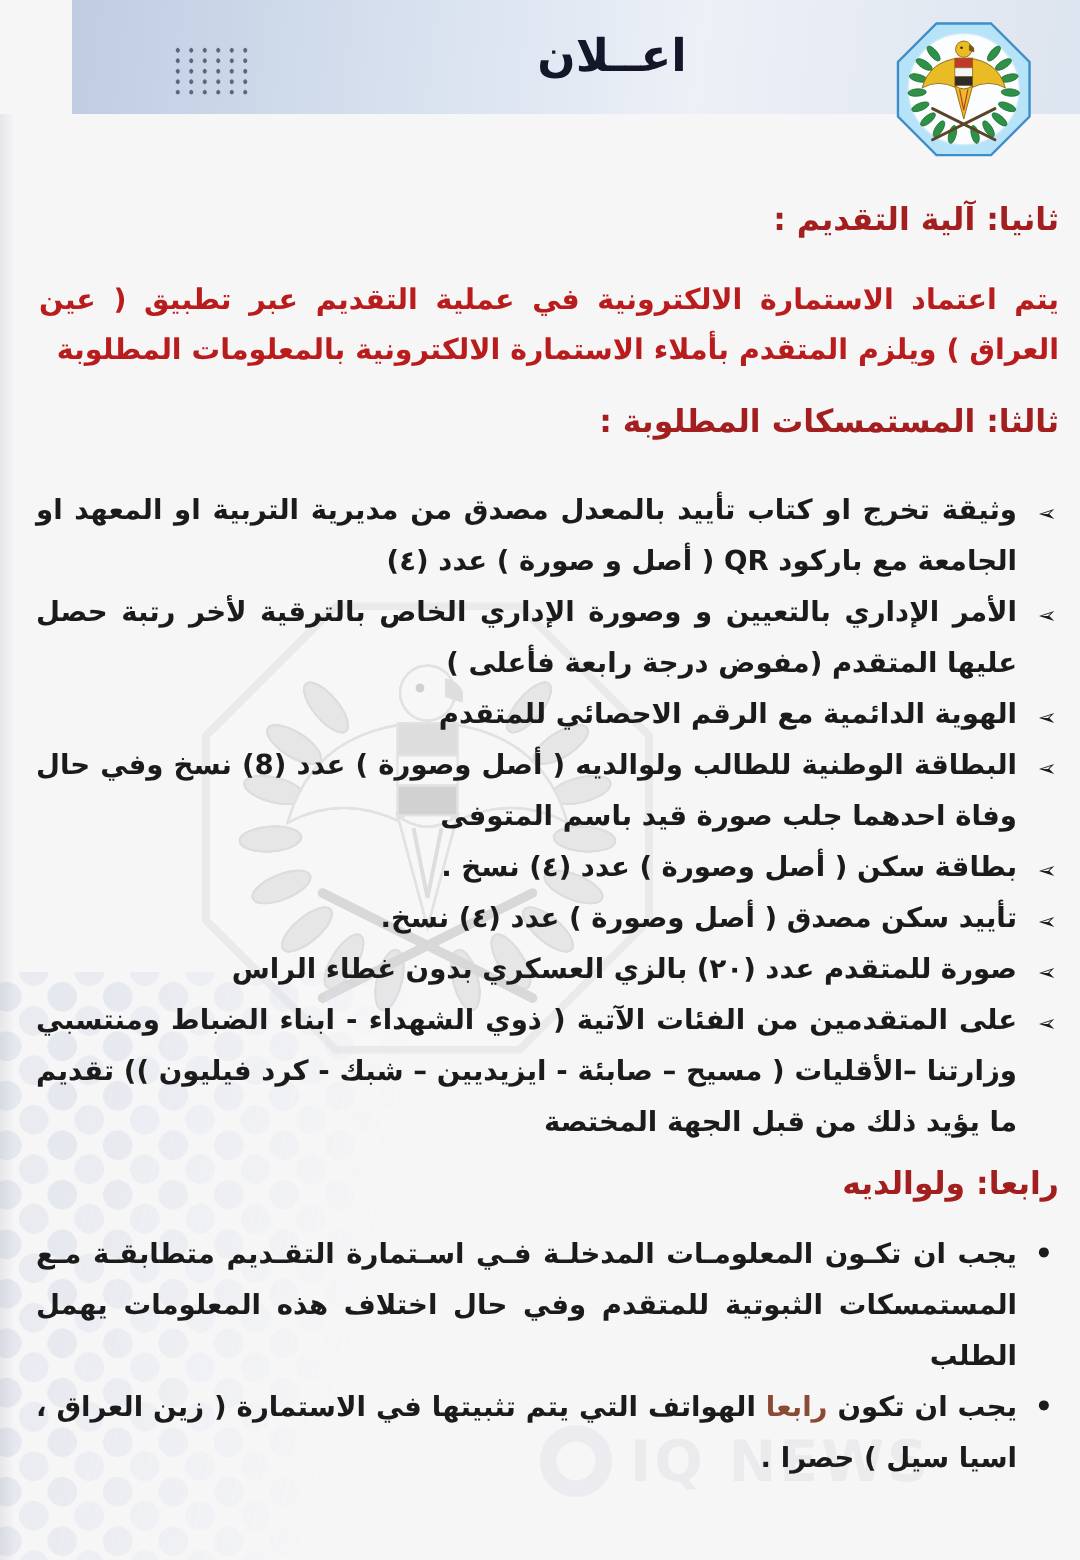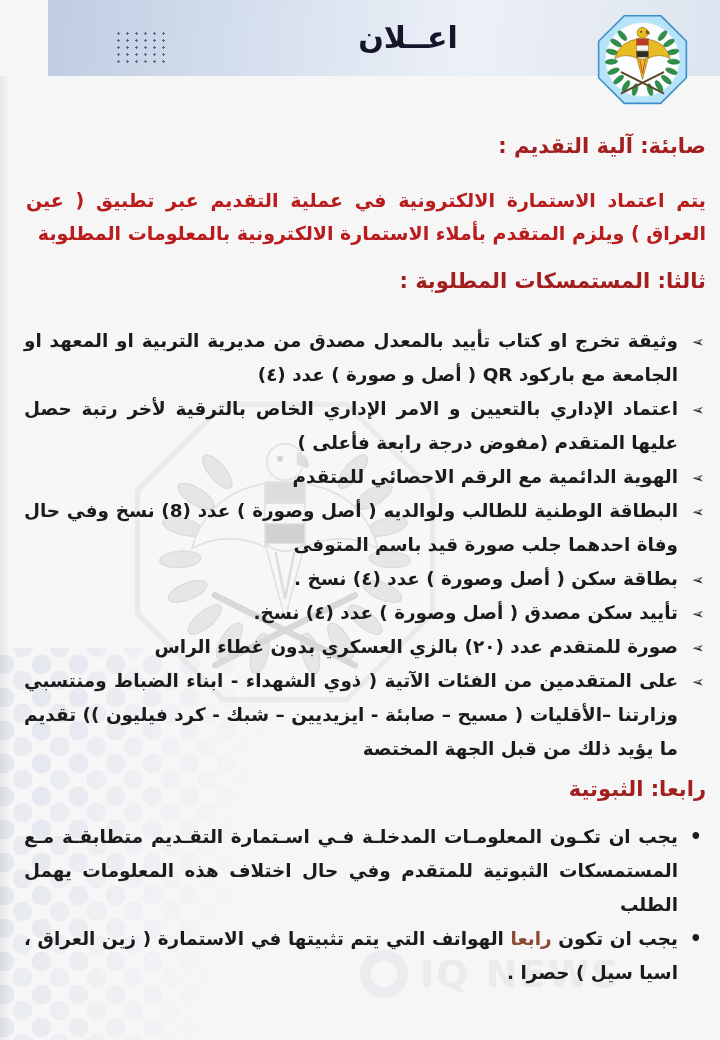--- a/index.html
+++ b/index.html
@@ -157,42 +157,42 @@
 <div class="hex-dots"></div>
 <div class="iq-news">
   <span class="ring"></span>
   <span>IQ NEWS</span>
 </div>
 <div class="left-edge-shade"></div>
 
 <div class="content">
 
   <div class="heading h-second">
-    <span>صابئة:</span>
+    <span>ثانيا:</span>
     <span class="u">آلية التقديم</span><span> :</span>
   </div>
 
   <p class="intro">يتم اعتماد الاستمارة الالكترونية في عملية التقديم عبر تطبيق ( عين العراق )  ويلزم المتقدم بأملاء الاستمارة الالكترونية بالمعلومات المطلوبة</p>
 
   <div class="heading h-third">ثالثا: المستمسكات المطلوبة :</div>
 
   <ul class="doc-list req-list">
     <li><span class="bullet">➢</span><span>وثيقة تخرج او كتاب تأييد بالمعدل مصدق من مديرية التربية او المعهد او الجامعة مع باركود QR  ( أصل و صورة ) عدد (٤)</span></li>
-    <li><span class="bullet">➢</span><span>اعتماد الإداري بالتعيين و الامر الإداري الخاص بالترقية لأخر رتبة حصل عليها المتقدم (مفوض درجة رابعة فأعلى )</span></li>
+    <li><span class="bullet">➢</span><span>الأمر الإداري بالتعيين و وصورة الإداري الخاص بالترقية لأخر رتبة حصل عليها المتقدم (مفوض درجة رابعة فأعلى )</span></li>
     <li><span class="bullet">➢</span><span>الهوية الدائمية مع الرقم الاحصائي للمتقدم</span></li>
     <li><span class="bullet">➢</span><span>البطاقة الوطنية للطالب ولوالديه ( أصل وصورة ) عدد (8) نسخ  وفي حال وفاة احدهما جلب صورة قيد باسم المتوفى</span></li>
     <li><span class="bullet">➢</span><span>بطاقة سكن ( أصل وصورة ) عدد (٤) نسخ .</span></li>
     <li><span class="bullet">➢</span><span>تأييد سكن مصدق ( أصل وصورة ) عدد (٤) نسخ.</span></li>
     <li><span class="bullet">➢</span><span>صورة للمتقدم عدد (٢٠) بالزي العسكري بدون غطاء الراس</span></li>
     <li><span class="bullet">➢</span><span>على المتقدمين من الفئات الآتية ( ذوي الشهداء - ابناء الضباط ومنتسبي وزارتنا –الأقليات ( مسيح – صابئة  - ايزيديين – شبك - كرد فيليون )) تقديم ما يؤيد ذلك من قبل الجهة المختصة</span></li>
   </ul>
 
   <div class="heading h-fourth">
     <span>رابعا:</span>
-    <span class="u">الثبوتية</span>
+    <span class="u">ولوالديه</span>
   </div>
 
   <ul class="doc-list note-list">
     <li>
       <span class="bullet round-bullet">•</span>
       <span>يجب ان تكـون المعلومـات المدخلـة فـي اسـتمارة التقـديم متطابقـة مـع المستمسكات الثبوتية للمتقدم وفي حال اختلاف هذه المعلومات يهمل الطلب</span><span class="hl-word"></span><span></span>
     </li>
     <li>
       <span class="bullet round-bullet">•</span>
       <span>يجب ان تكون </span><span class="hl-word">رابعا</span><span> الهواتف التي يتم تثبيتها في الاستمارة ( زين العراق ، اسيا سيل ) حصرا .</span>

